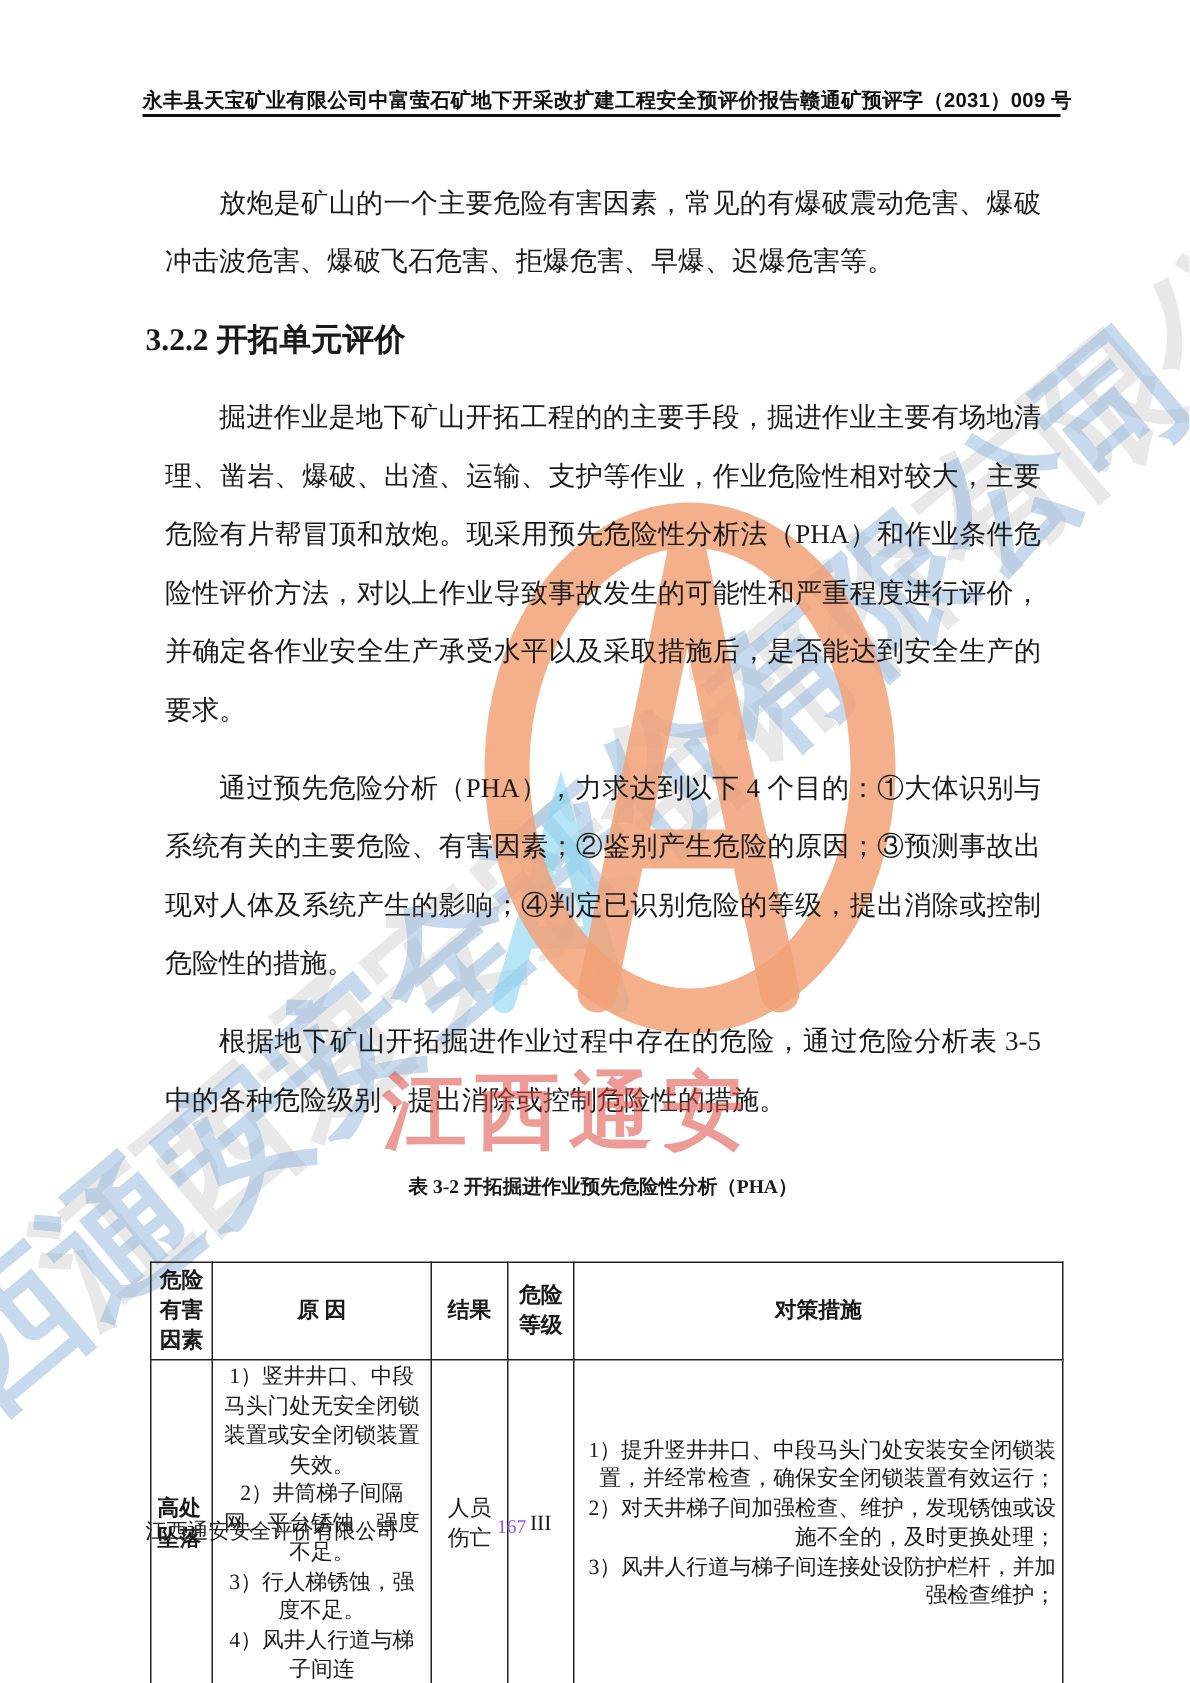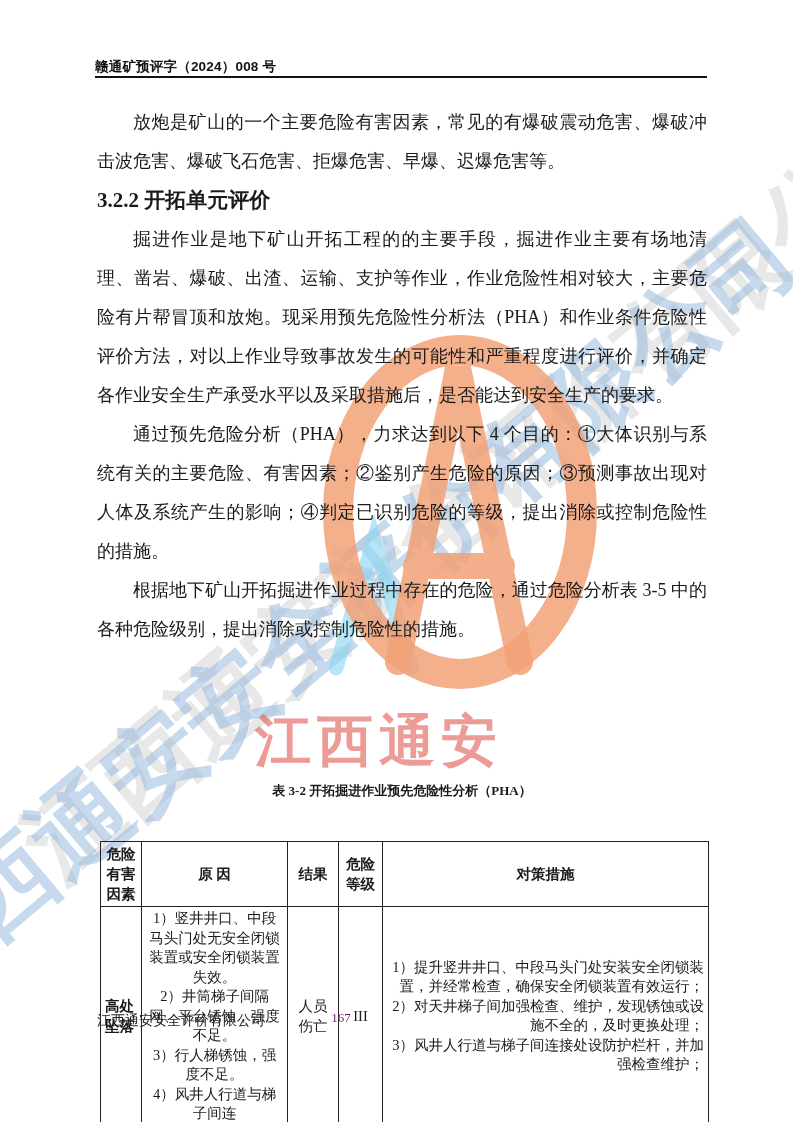--- a/index.html
+++ b/index.html
@@ -21,21 +21,21 @@
   }
   .hdr-rule{
     position:absolute;left:95px;top:76px;width:612px;height:0;
     border-top:2px solid #111;
   }
   
   .flow{
     position:absolute;left:97px;top:103px;width:610px;
     font-size:18px;line-height:39px;text-align:justify;
   }
-  .flow p{margin:0;text-indent:36px;}
+  .flow p{margin:13px;text-indent:36px;}
   .flow h3{
     margin:0;font-size:21px;line-height:39px;font-weight:bold;
     text-indent:0;font-family:"Liberation Serif", serif;
   }
   
   .tbl-caption{
     position:absolute;left:97px;top:781px;width:610px;
     text-align:center;font-weight:bold;font-size:13px;line-height:20px;
   }
   table.pha{
@@ -56,21 +56,21 @@
   td.c-level{text-align:center;}
   td.c-measures{text-align:right;white-space:pre-line;line-height:19.5px;}
   
   .ftr-company{
     position:absolute;left:97px;top:1012px;
     font-family:"Liberation Sans", sans-serif;
     font-size:14px;color:#222;white-space:nowrap;
   }
   .ftr-page{
     position:absolute;left:0;top:1010px;width:682px;text-align:center;
-    font-size:13px;color:#701a75;
+    font-size:13px;color:#8b5cf6;
   }
   
   .wm{position:absolute;pointer-events:none;}
   .wm-diag{
     font-family:"Liberation Sans", sans-serif;
     font-weight:bold;white-space:nowrap;
     transform-origin:center center;
   }
   .wm-blue{
     left:-240px;top:545px;width:1160px;text-align:center;
@@ -115,21 +115,22 @@
 
     <g stroke="#F2A177" stroke-width="26" fill="none" opacity="0.85" stroke-linecap="round">
       <path d="M 398 662 L 458 368 L 520 662"></path>
       <path d="M 416 566 L 502 566"></path>
     </g>
   </svg>
 
   <div class="content-layer">
 
     <div class="hdr">
-      <span>赣通矿预评字（2024）008 号</span>
+      <span>永丰县天宝矿业有限公司中富萤石矿地下开采改扩建工程安全预评价报告</span>
+      <span>赣通矿预评字（2031）009 号</span>
     </div>
     <div class="hdr-rule"></div>
 
     <div class="flow">
       <p>放炮是矿山的一个主要危险有害因素，常见的有爆破震动危害、爆破冲击波危害、爆破飞石危害、拒爆危害、早爆、迟爆危害等。</p>
       <h3>3.2.2 开拓单元评价</h3>
       <p>掘进作业是地下矿山开拓工程的的主要手段，掘进作业主要有场地清理、凿岩、爆破、出渣、运输、支护等作业，作业危险性相对较大，主要危险有片帮冒顶和放炮。现采用预先危险性分析法（PHA）和作业条件危险性评价方法，对以上作业导致事故发生的可能性和严重程度进行评价，并确定各作业安全生产承受水平以及采取措施后，是否能达到安全生产的要求。</p>
       <p>通过预先危险分析（PHA），力求达到以下 4 个目的：①大体识别与系统有关的主要危险、有害因素；②鉴别产生危险的原因；③预测事故出现对人体及系统产生的影响；④判定已识别危险的等级，提出消除或控制危险性的措施。</p>
       <p>根据地下矿山开拓掘进作业过程中存在的危险，通过危险分析表 3-5 中的各种危险级别，提出消除或控制危险性的措施。</p>
     </div>

